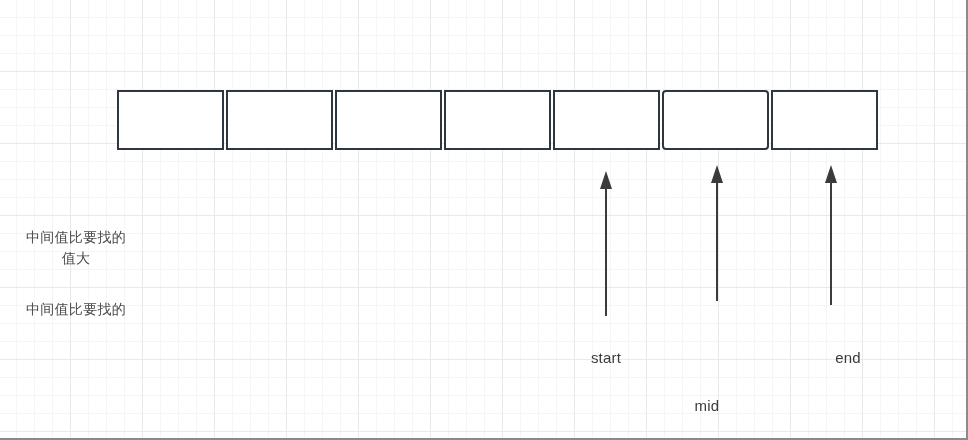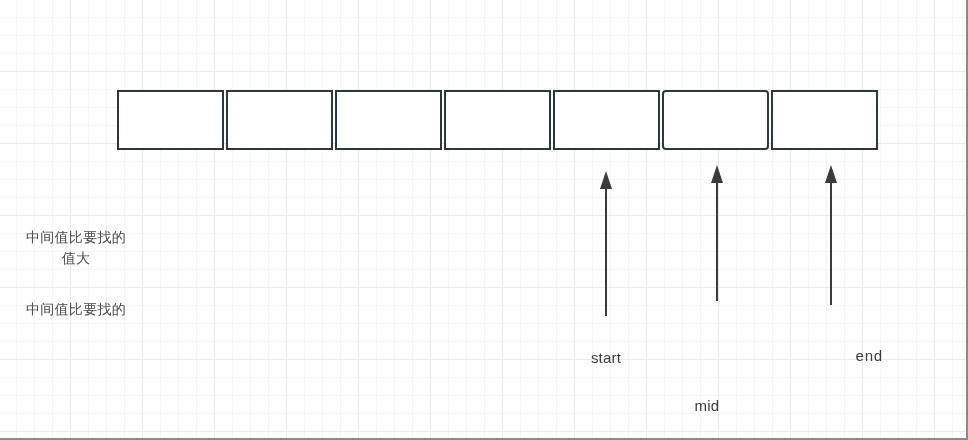--- a/index.html
+++ b/index.html
@@ -130,19 +130,19 @@
 
   <div class="pointer" style="left:823px; top:164px;">
     <svg width="16" height="143" viewBox="0 0 16 143">
       <line x1="8" y1="141" x2="8" y2="14" stroke="#3b3b3b" stroke-width="2"></line>
       <polygon points="8,1 14,19 2,19" fill="#3b3b3b"></polygon>
     </svg>
   </div>
 
   <div class="pointer-label" style="left:606px;">start</div>
   <div class="pointer-label" style="left:707px;margin-top:48px;">mid</div>
-  <div class="pointer-label" style="left:869px;font-family:Liberation Mono, monospace;">end</div>
+  <div class="pointer-label" style="left:848px;">end</div>
 
   <div class="note" id="note-compare">中间值比要找的
 值大</div>
   <div class="note" id="note-action">中间值比要找的</div>
 
 </div>
 
 </body></html>

